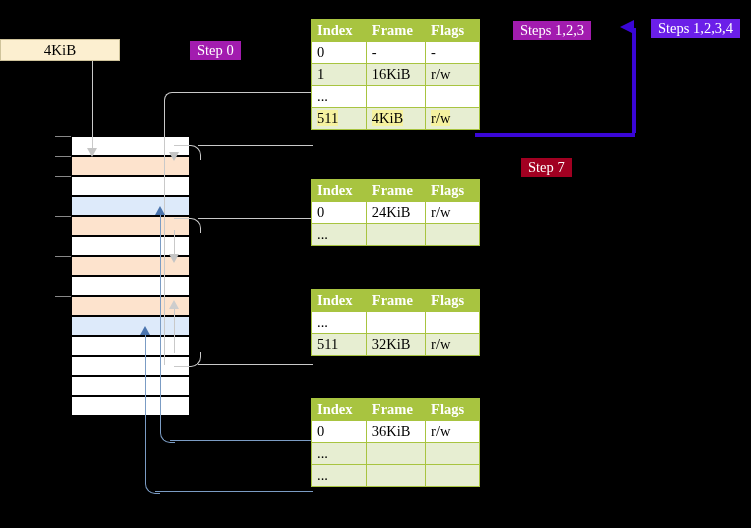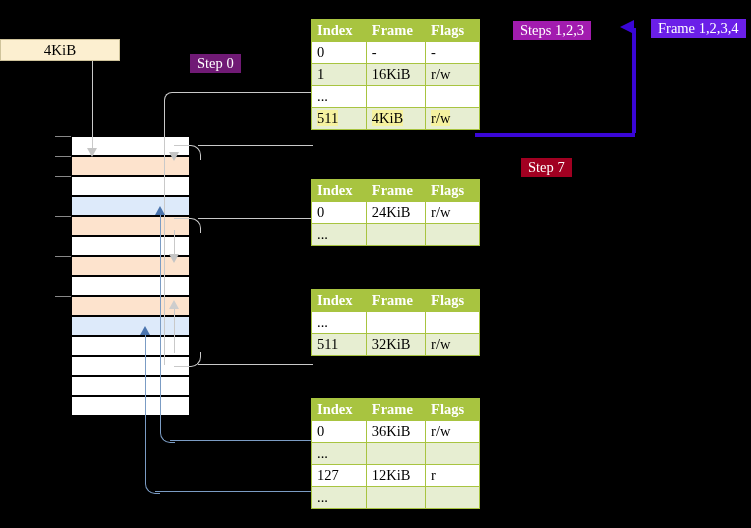--- a/index.html
+++ b/index.html
@@ -10,21 +10,21 @@
   
   #kib-box{left:0;top:39px;width:120px;height:22px;background:#fcefd0;
            border:1px solid #cfc39b;box-sizing:border-box;
            display:flex;align-items:center;justify-content:center;
            font-size:15px;color:#000;}
 
   
   .badge{display:inline-flex;align-items:center;justify-content:center;
          height:19px;padding:0 7px;font-size:14.5px;color:#fff;
          box-sizing:border-box;line-height:19px;white-space:nowrap;}
-  #step0{left:190px;top:41px;background:#701a75;margin-top:13px;}
+  #step0{left:190px;top:41px;background:#a21caf;}
   #steps123{left:513px;top:21px;background:#a21caf;}
   #steps1234{left:651px;top:19px;background:#6b1fe8;}
   #step4{left:521px;top:158px;background:#a10021;}
 
   
   #grid{left:71px;top:136px;width:119px;height:280px;}
   .grow{position:absolute;left:0;width:119px;height:20px;
         border:1px solid #000;box-sizing:border-box;background:#fff;}
   .grow.peach{background:#fde3cd;}
   .grow.blue{background:#ddeafa;}
@@ -74,21 +74,21 @@
 </style>
 </head>
 <body>
 
 <div class="abs" id="kib-box">
   <span>4KiB</span>
 </div>
 
 <div class="abs badge" id="step0">Step 0</div>
 <div class="abs badge" id="steps123">Steps 1,2,3</div>
-<div class="abs badge" id="steps1234">Frame 1,2,3,4</div>
+<div class="abs badge" id="steps1234">Steps 1,2,3,4</div>
 <div class="abs badge" id="step4">Step 7</div>
 
 <div class="abs" id="grid">
     <div class="grow" style="top: 0px;"></div>
     <div class="grow peach" style="top: 20px;"></div>
     <div class="grow" style="top: 40px;"></div>
     <div class="grow blue" style="top: 60px;"></div>
     <div class="grow peach" style="top: 80px;"></div>
     <div class="grow" style="top: 100px;"></div>
     <div class="grow peach" style="top: 120px;"></div>
@@ -222,24 +222,19 @@
       <tr>
         <td>0</td>
         <td>36KiB</td>
         <td>r/w</td>
       </tr>
       <tr class="alt">
         <td>...</td>
         <td>&nbsp;</td>
         <td>&nbsp;</td>
       </tr>
-      <tr>
-        <td>127</td>
-        <td>12KiB</td>
-        <td>r</td>
-      </tr>
       <tr class="alt">
         <td>...</td>
         <td>&nbsp;</td>
         <td>&nbsp;</td>
       </tr>
     </tbody>
   </table>
 
 </body></html>

